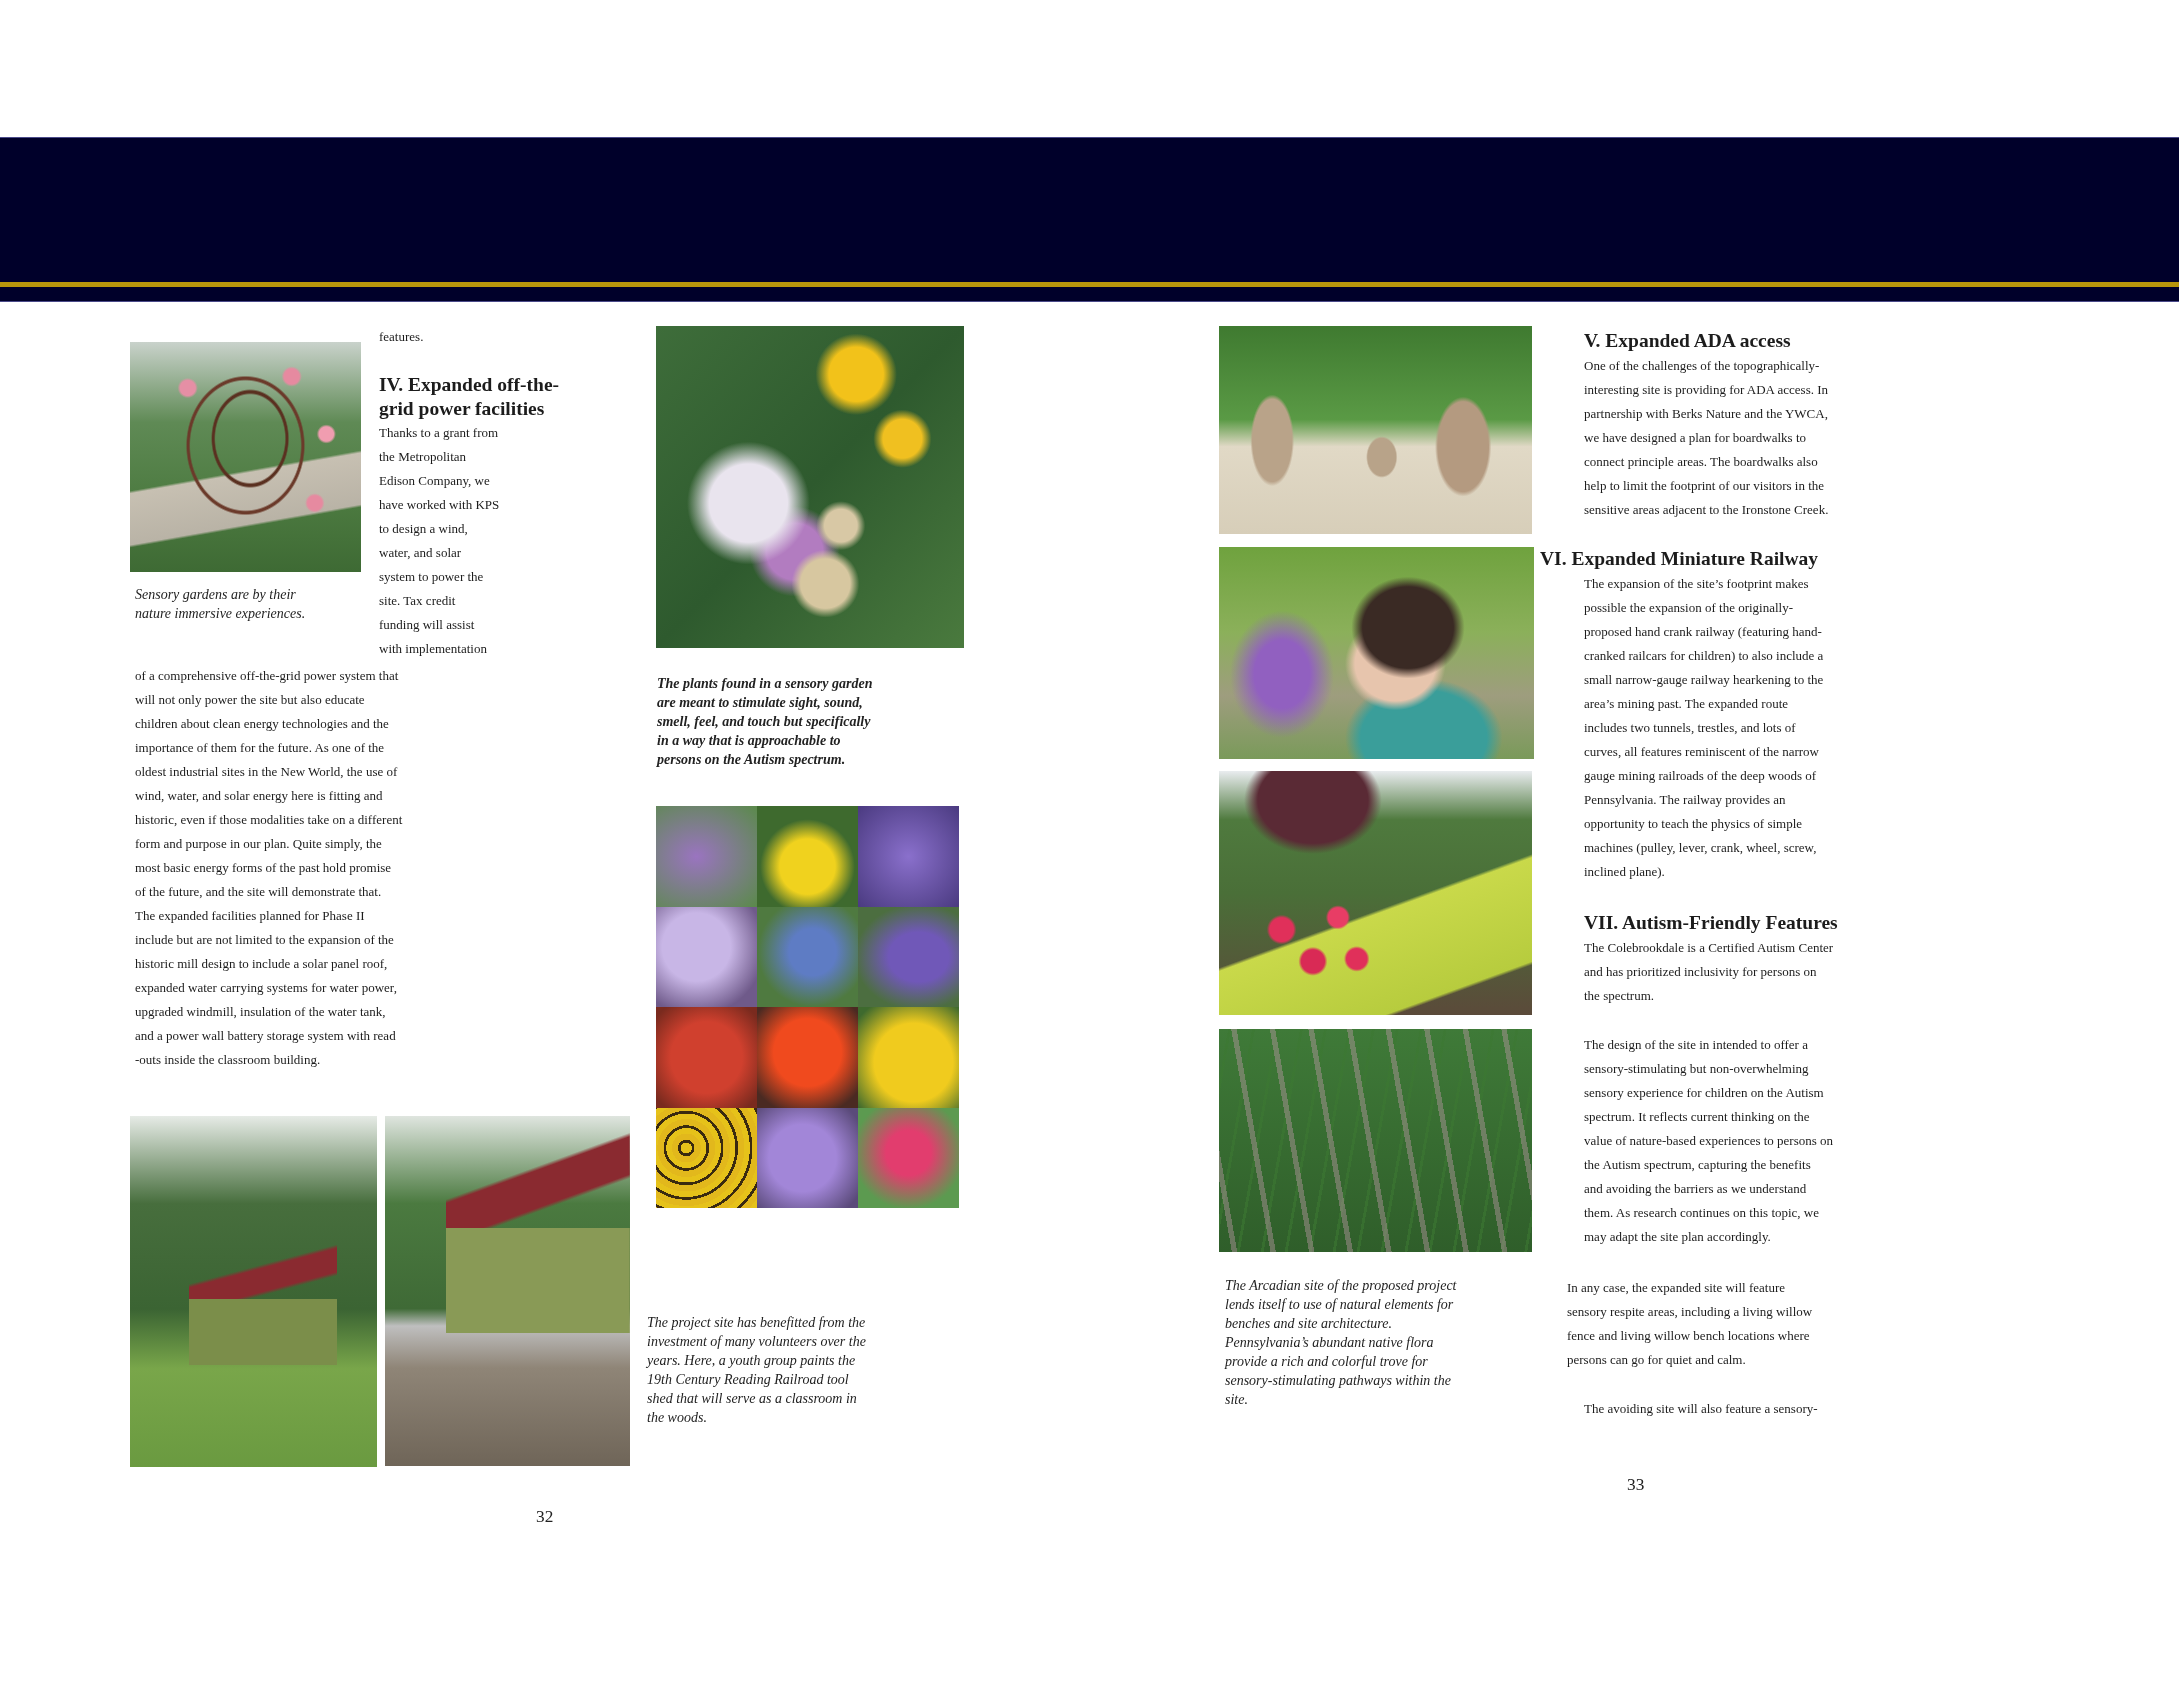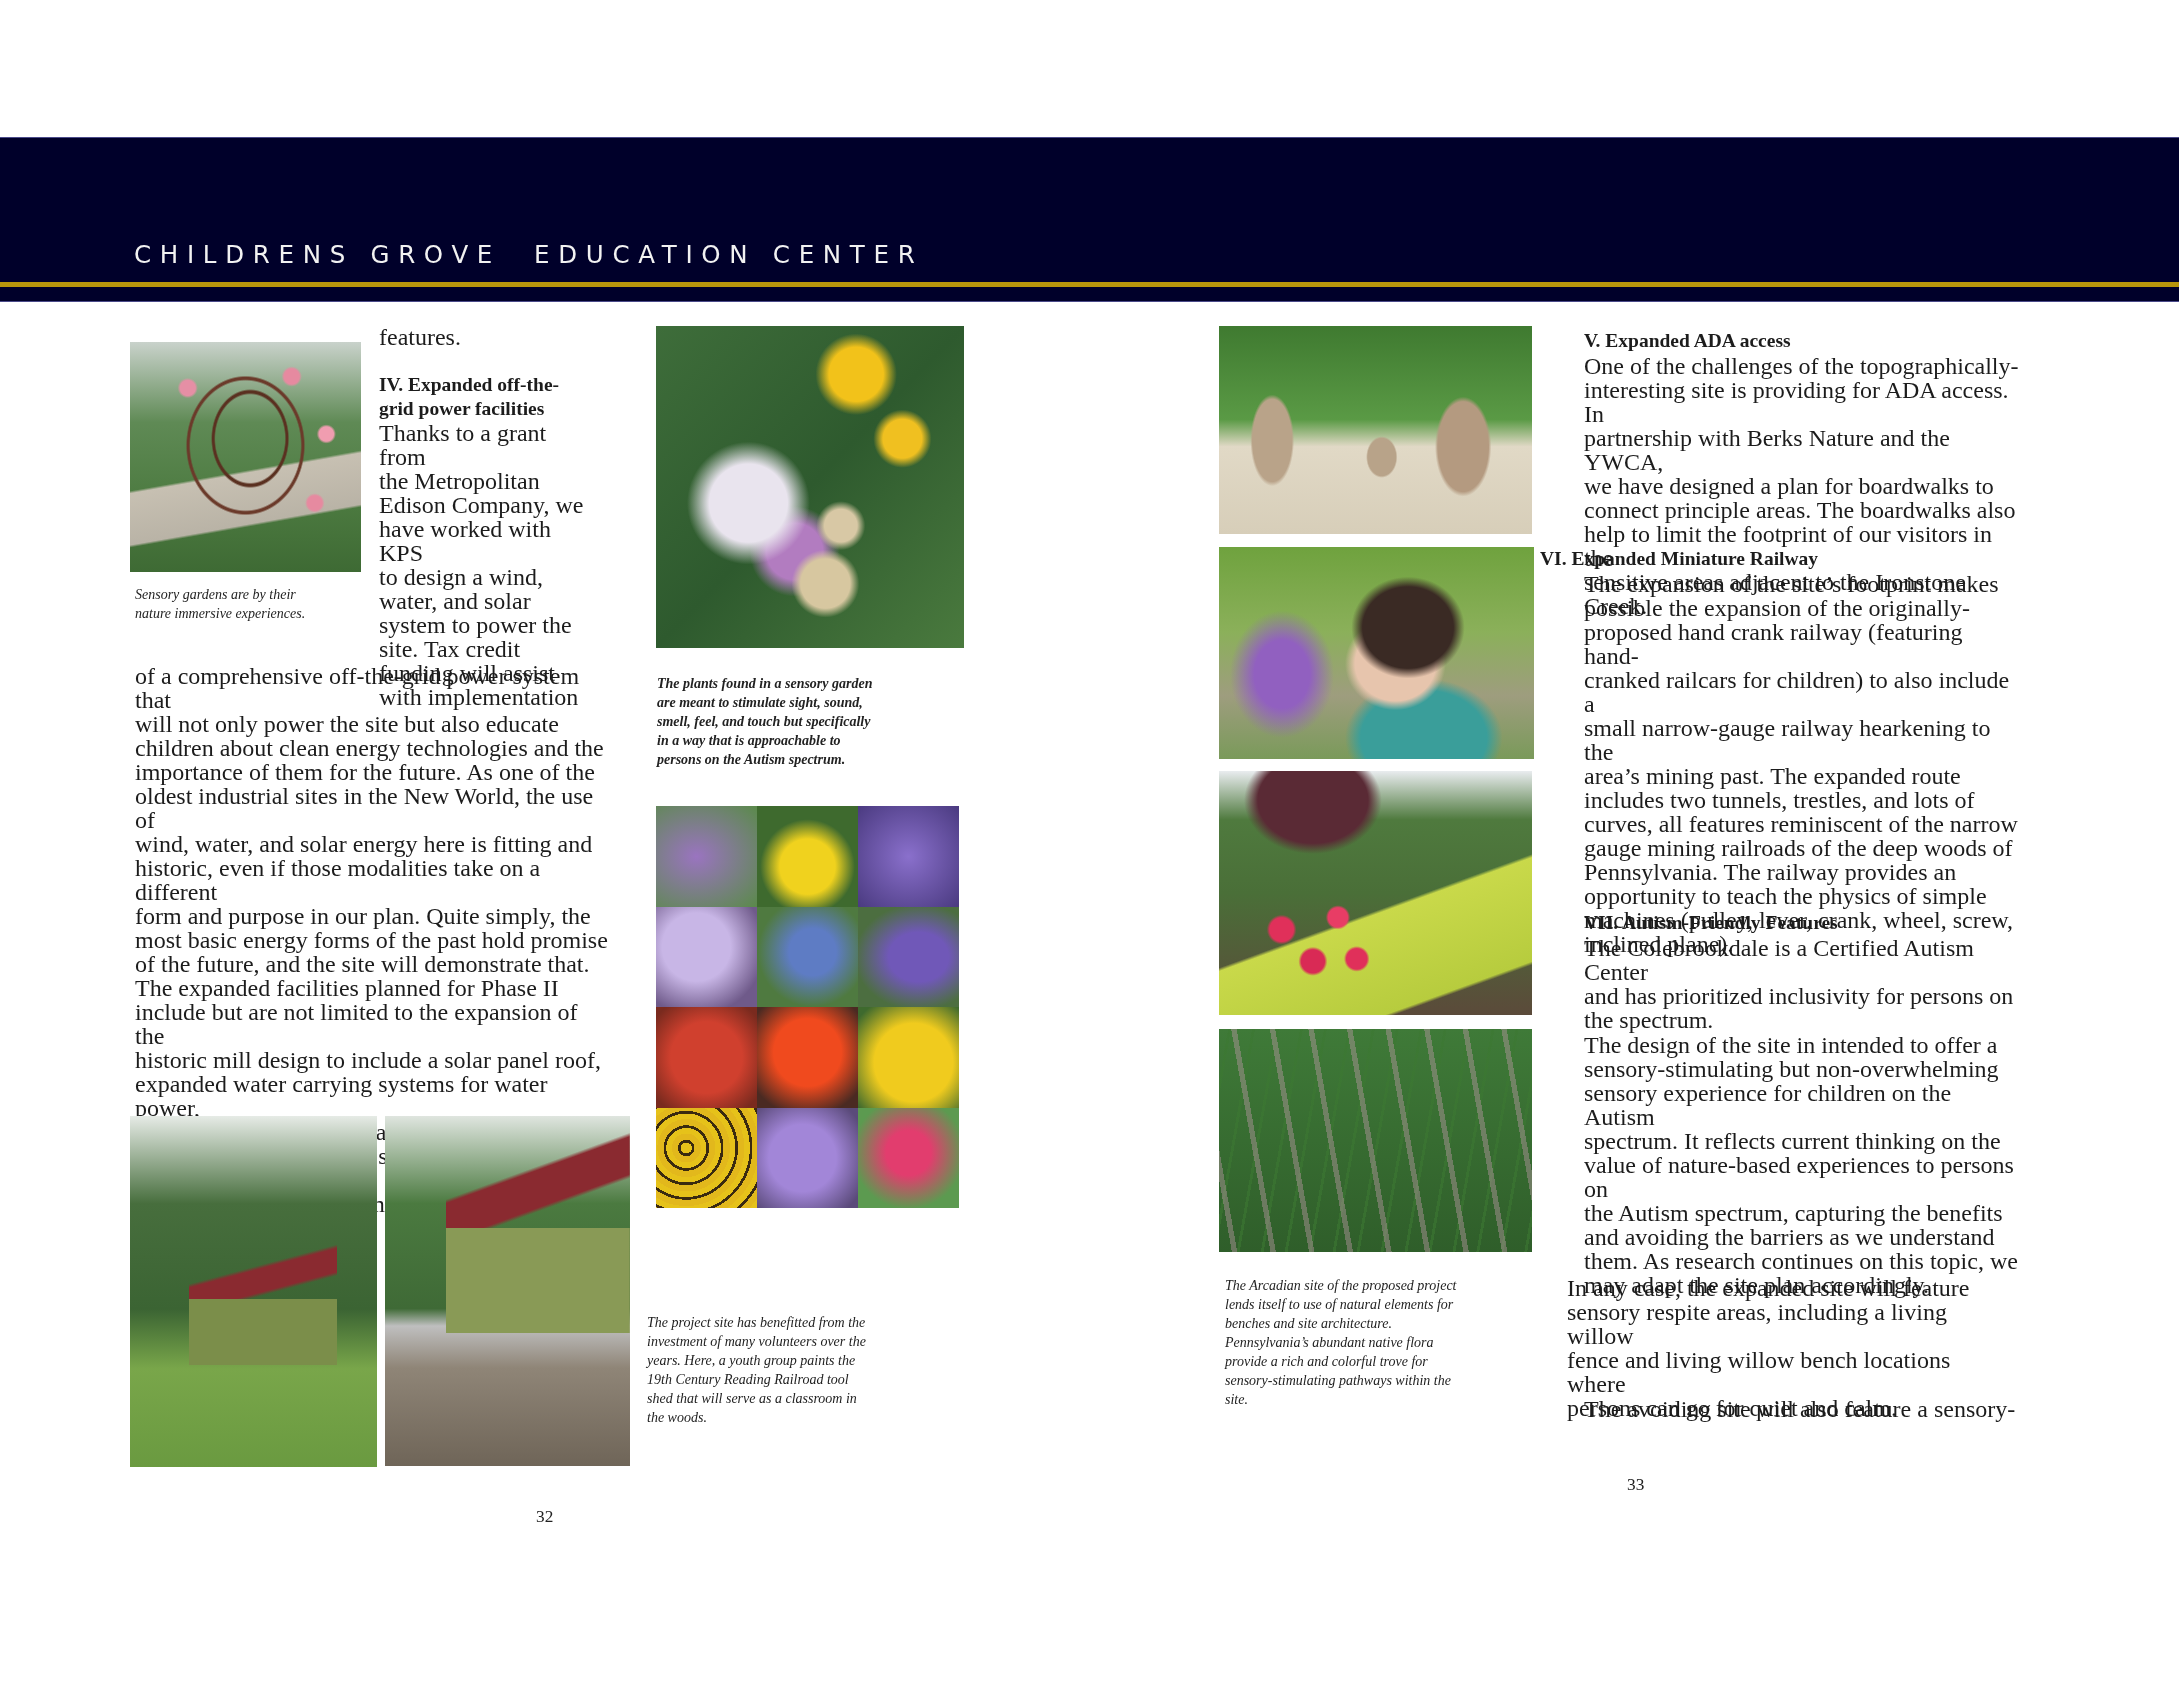--- a/index.html
+++ b/index.html
@@ -24,21 +24,21 @@
     font-size: 24.5px; letter-spacing: 8.7px; white-space: pre;
   }
   .gold-rule {
     position: absolute; left: 0; top: 144px; width: 100%; height: 4.5px;
     background: #b8960c;
   }
 
   
   .body-text {
     font-family: "Liberation Serif", "DejaVu Serif", serif;
-    font-size: 24px; line-height: 24px; color: #1c1c1c;
+    font-size: 13px; line-height: 24px; color: #1c1c1c;
     white-space: pre-line;
   }
   .heading {
     font-family: "Liberation Serif", "DejaVu Serif", serif;
     font-weight: bold; font-size: 19.5px; line-height: 24px; color: #1c1c1c;
     white-space: pre-line;
   }
   .caption {
     font-family: "Liberation Serif", "DejaVu Serif", serif;
     font-style: italic; font-size: 14px; line-height: 19px; color: #222;
@@ -118,21 +118,20 @@
     background:
       repeating-linear-gradient(80deg, transparent 0 12.7px, rgba(180,150,160,0.45) 12.7px 18px, transparent 18px 38px),
       repeating-linear-gradient(100deg, transparent 0 9px, rgba(60,120,50,0.6) 9px 11.8px, transparent 11.8px 23.6px),
       linear-gradient(to bottom, #3f7a38, #2f5e2a);
   }
 </style>
 </head>
 <body>
 
 <div class="header">
-  <div class="header-title">CHILDRENS GROVE  EDUCATION CENTER</div>
   <div class="gold-rule"></div>
 </div>
 
 <div>
   <div class="photo photo-arch" style="left:130px; top:342px; width:231px; height:230px;"></div>
   <div class="caption abs" style="left:135px; top:585px; width:236px;">Sensory gardens are by their
 nature immersive experiences.</div>
 
   <div class="body-text abs" style="left:379px; top:325px;">features.</div>
   <div class="heading abs" style="left:379px; top:373px;">IV. Expanded off-the-

